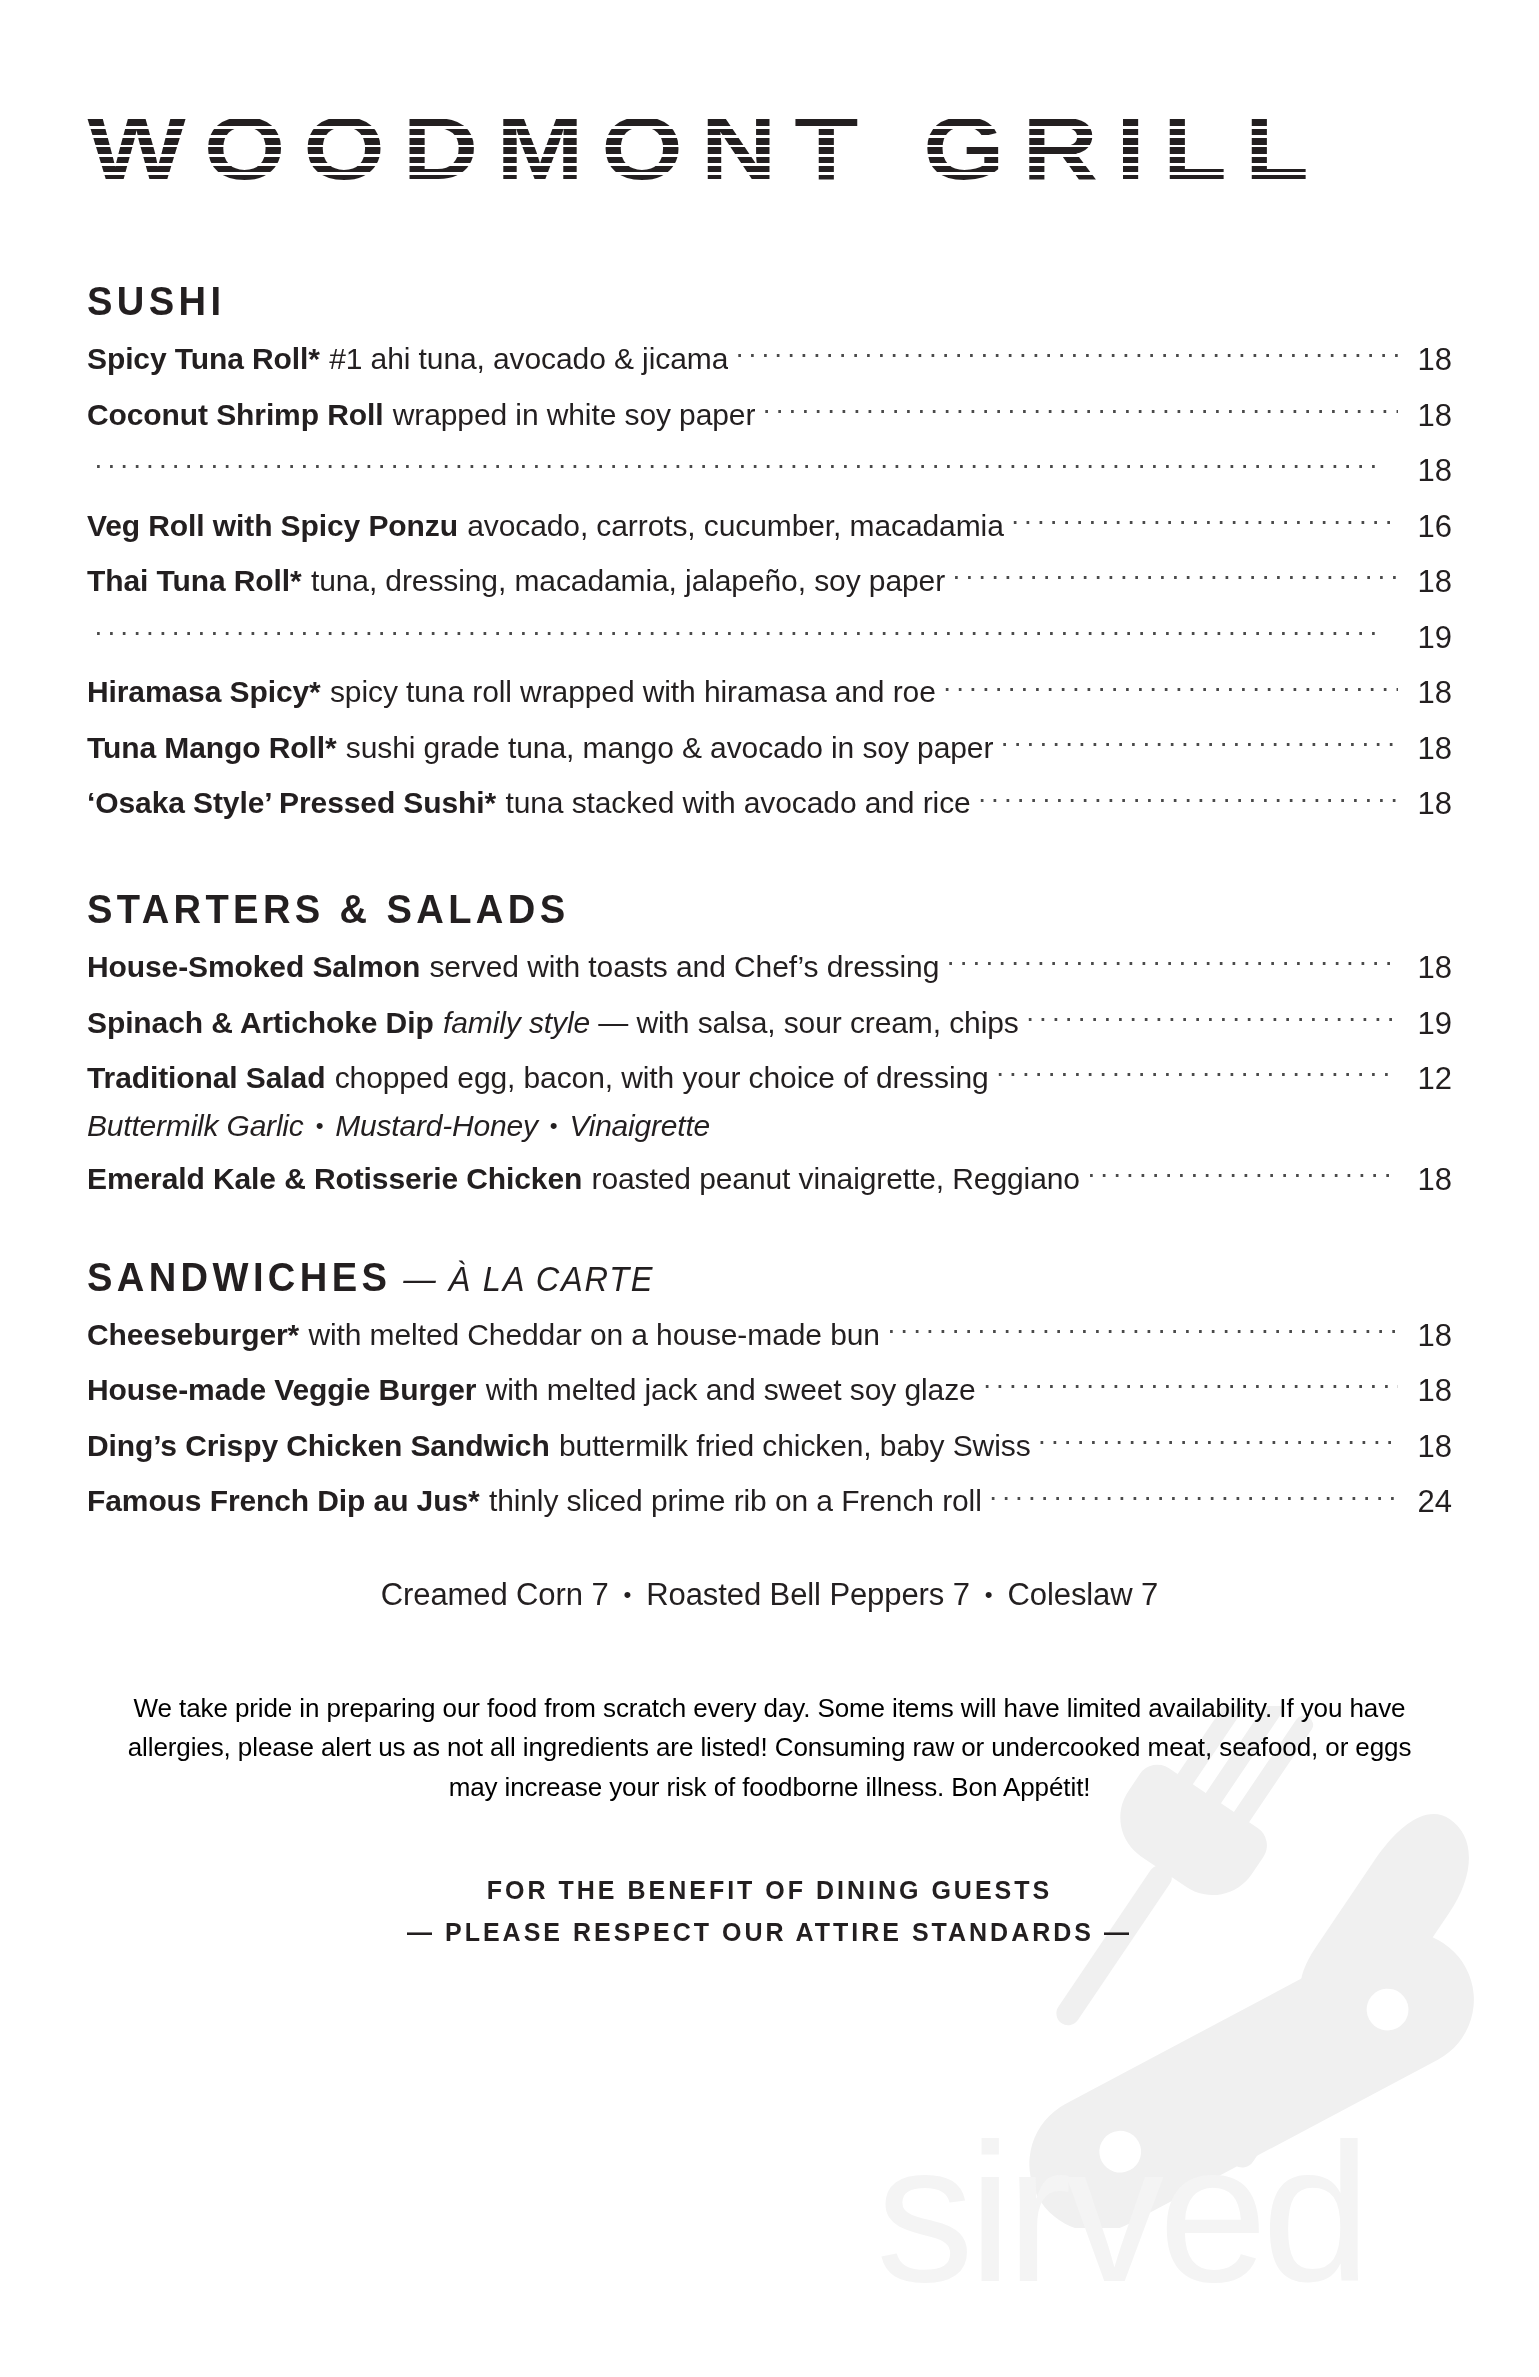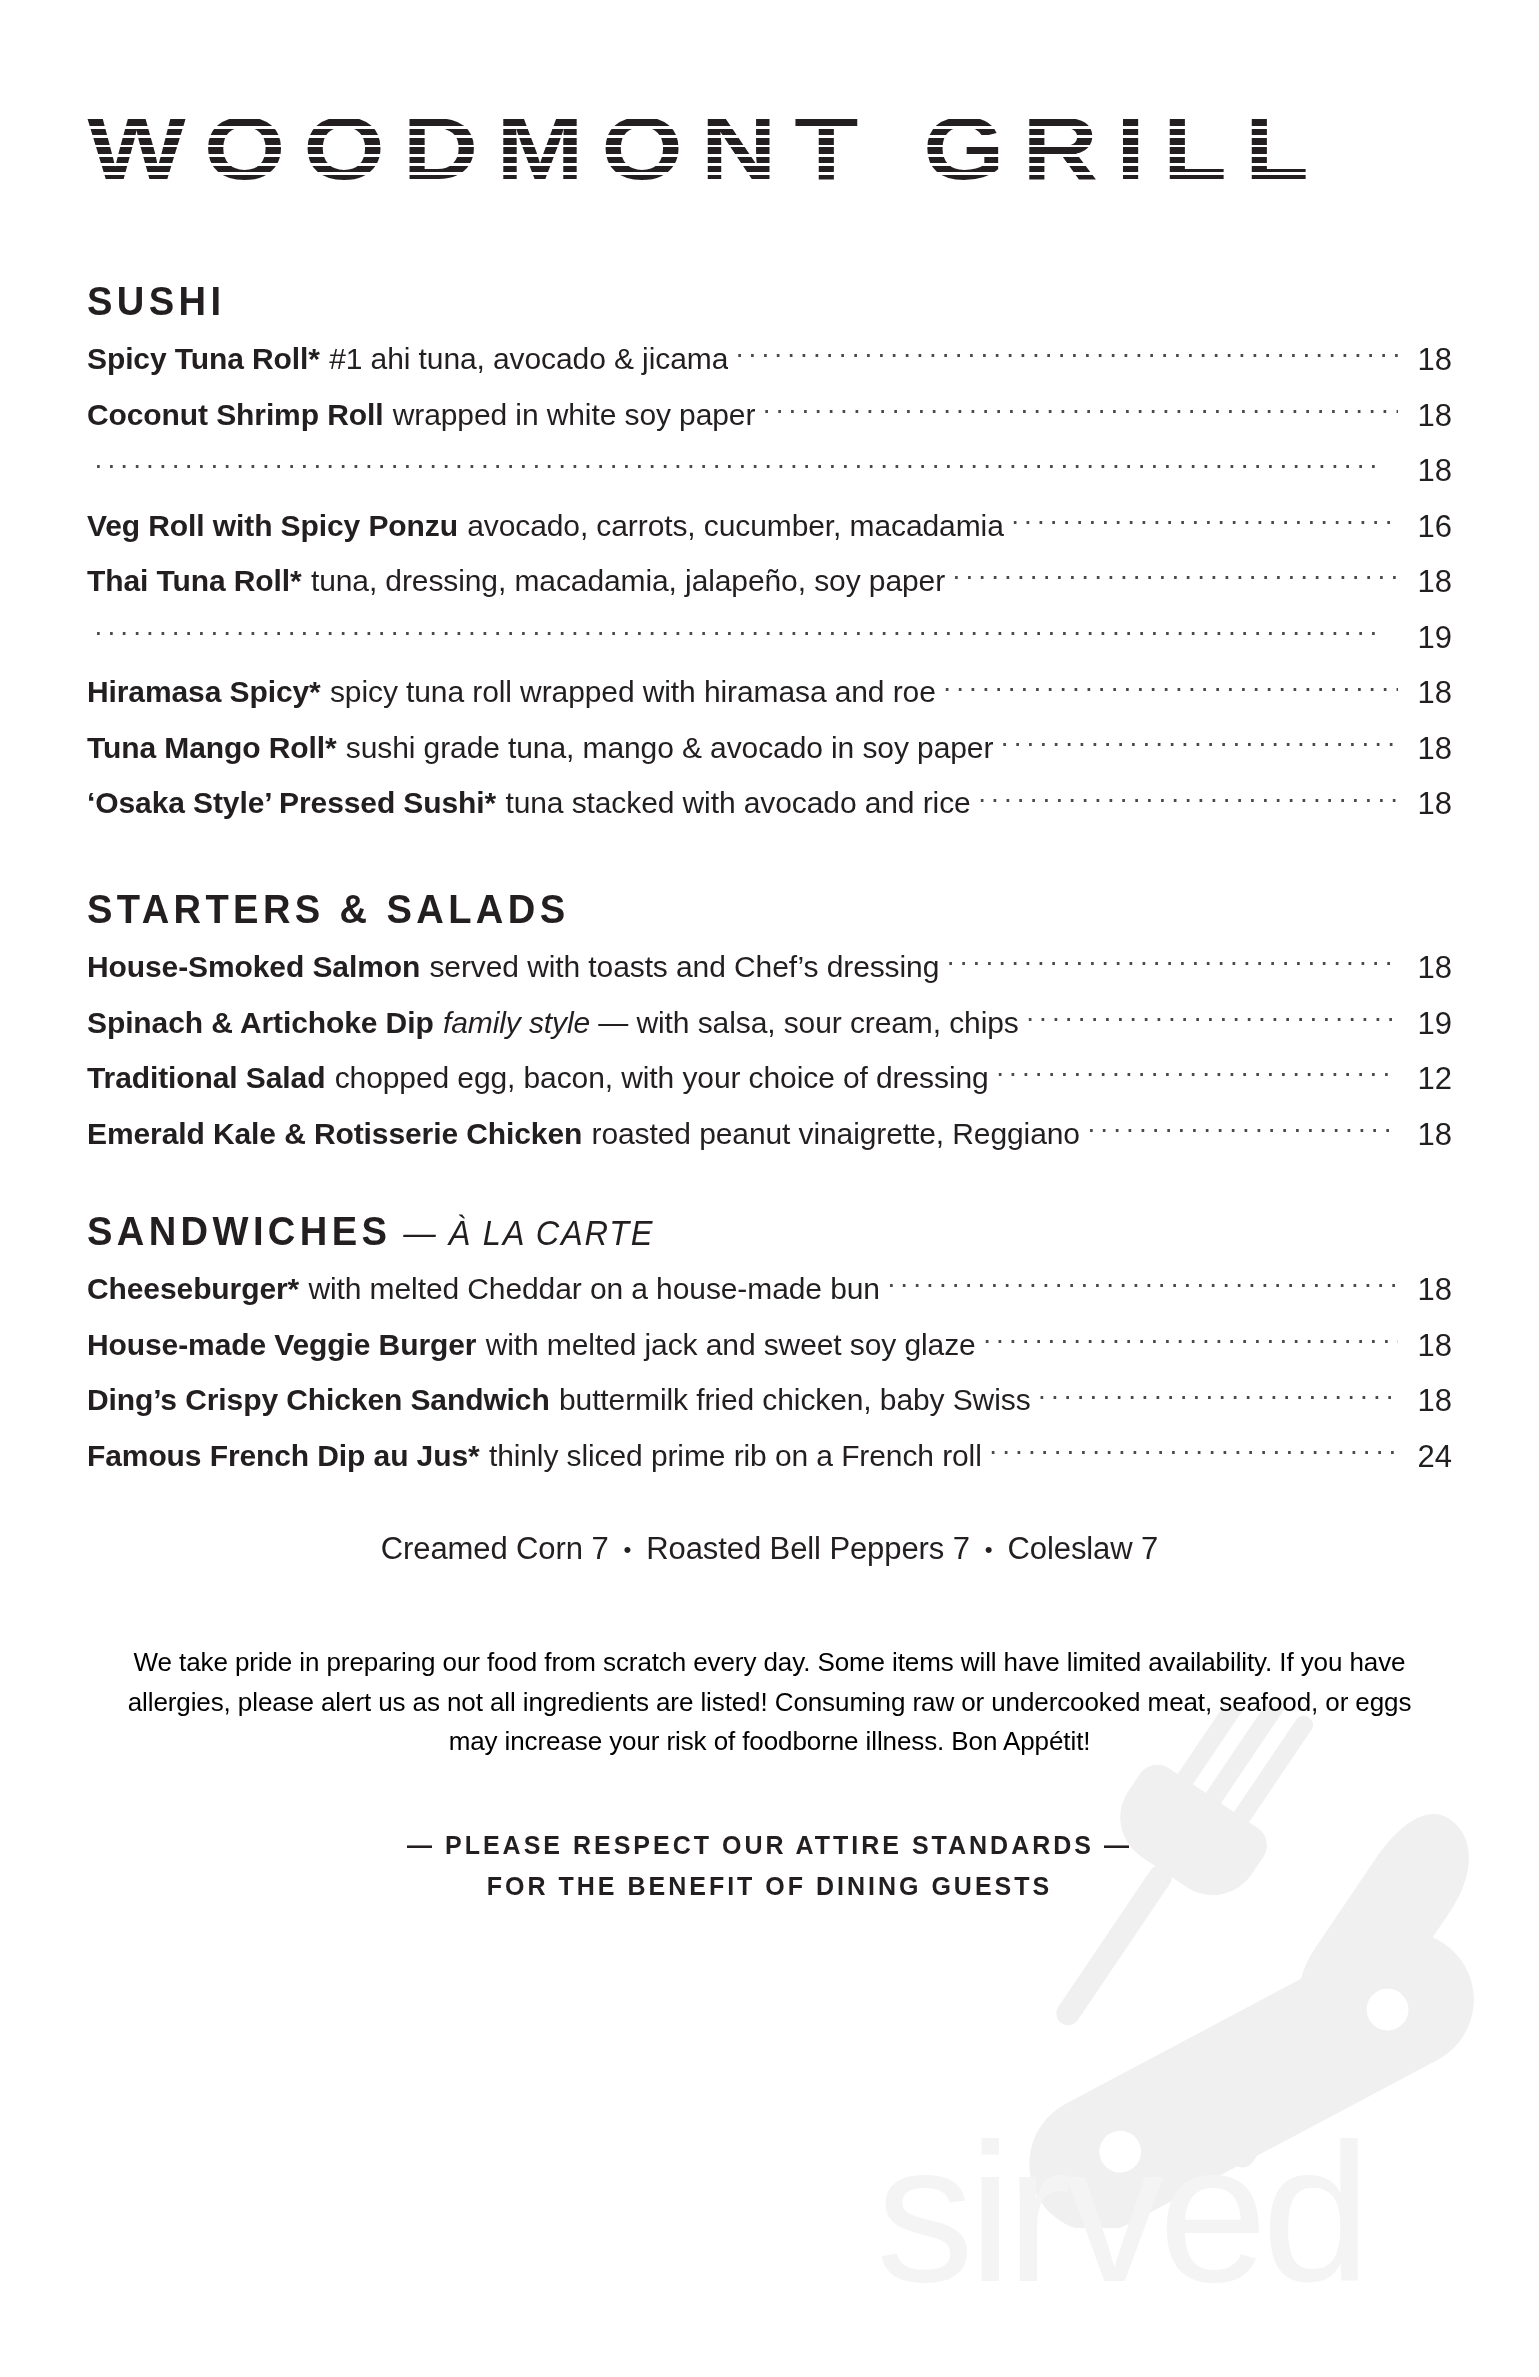--- a/index.html
+++ b/index.html
@@ -295,20 +295,21 @@
         <div class="menu-row">
           <div class="names"><span class="item-name">Spinach &amp; Artichoke Dip</span><span class="item-desc"><span class="ital">family style</span> <span>— with salsa, sour cream, chips</span></span></div>
           <span class="leader"></span>
           <span class="price">19</span>
         </div>
         <div class="menu-row">
           <div class="names"><span class="item-name">Traditional Salad</span><span class="item-desc"><span>chopped egg, bacon, with your choice of dressing</span></span></div>
           <span class="leader"></span>
           <span class="price">12</span>
         </div>
+        <div class="sub-line"><span>Buttermilk Garlic</span><span class="dot">•</span><span>Mustard-Honey</span><span class="dot">•</span><span>Vinaigrette</span></div>
         <div class="menu-row">
           <div class="names"><span class="item-name">Emerald Kale &amp; Rotisserie Chicken</span><span class="item-desc"><span>roasted peanut vinaigrette, Reggiano</span></span></div>
           <span class="leader"></span>
           <span class="price">18</span>
         </div>
       </div>
       <div class="section-block">
         <div class="section-head"><span>SANDWICHES</span><span class="suffix">— À LA CARTE</span></div>
         <div class="menu-row">
           <div class="names"><span class="item-name">Cheeseburger*</span><span class="item-desc"><span>with melted Cheddar on a house-made bun</span></span></div>
@@ -331,18 +332,18 @@
           <span class="price">24</span>
         </div>
       </div>
     </div>
 
   <div class="sides-line"><span><span>Creamed Corn</span> <span>7</span></span><span class="dot">•</span><span><span>Roasted Bell Peppers</span> <span>7</span></span><span class="dot">•</span><span><span>Coleslaw</span> <span>7</span></span></div>
 
   <div class="disclaimer">We take pride in preparing our food from scratch every day. Some items will have limited availability. If you have allergies, please alert us as not all ingredients are listed! Consuming raw or undercooked meat, seafood, or eggs may increase your risk of foodborne illness. Bon Appétit!</div>
 
   <div class="attire">
+    <div>FOR THE BENEFIT OF DINING GUESTS</div>
     <div>— PLEASE RESPECT OUR ATTIRE STANDARDS —</div>
-    <div>FOR THE BENEFIT OF DINING GUESTS</div>
   </div>
 
 </div>
 
 
 </body></html>

